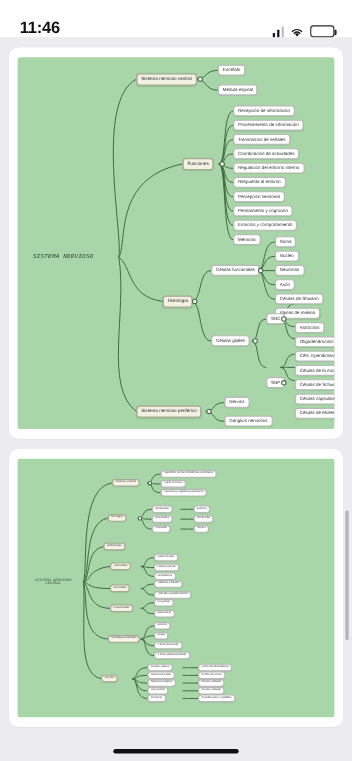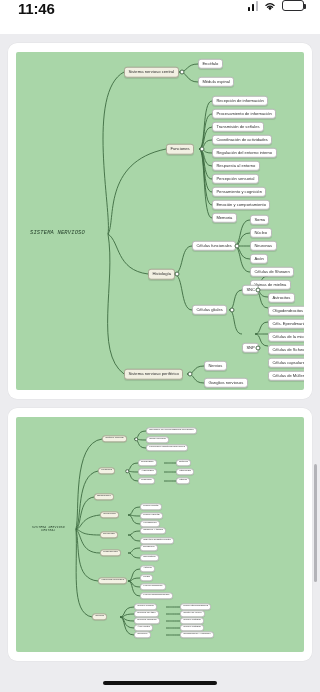--- a/index.html
+++ b/index.html
@@ -7,21 +7,21 @@
     width: 320px; height: 692px;
     background: #ececef;
     font-family: "Liberation Sans", sans-serif;
     overflow: hidden;
   }
   .phone { position: relative; width: 320px; height: 692px; background: #ececef; }
 
   
   .statusbar {
     position: relative; height: 34px; background: #ffffff;
-    display: flex; align-items: flex-start; justify-content: space-between;
+    display: flex; align-items: flex-end; justify-content: space-between;
     padding: 0 16px 0 18px;
   }
   .status-time { font-size: 15px; font-weight: 700; color: #111; letter-spacing: -0.2px; }
   .status-right { display: flex; align-items: center; gap: 5px; }
   .sig { display: flex; align-items: flex-end; gap: 1.5px; height: 10px; }
   .sig i { display: block; width: 2.5px; background: #111; border-radius: 0.5px; }
   .sig i:nth-child(1) { height: 4px; }
   .sig i:nth-child(2) { height: 7px; }
   .sig i:nth-child(3) { height: 10px; background: #bdbdc2; }
   .wifi { position: relative; width: 14px; height: 10px; }

